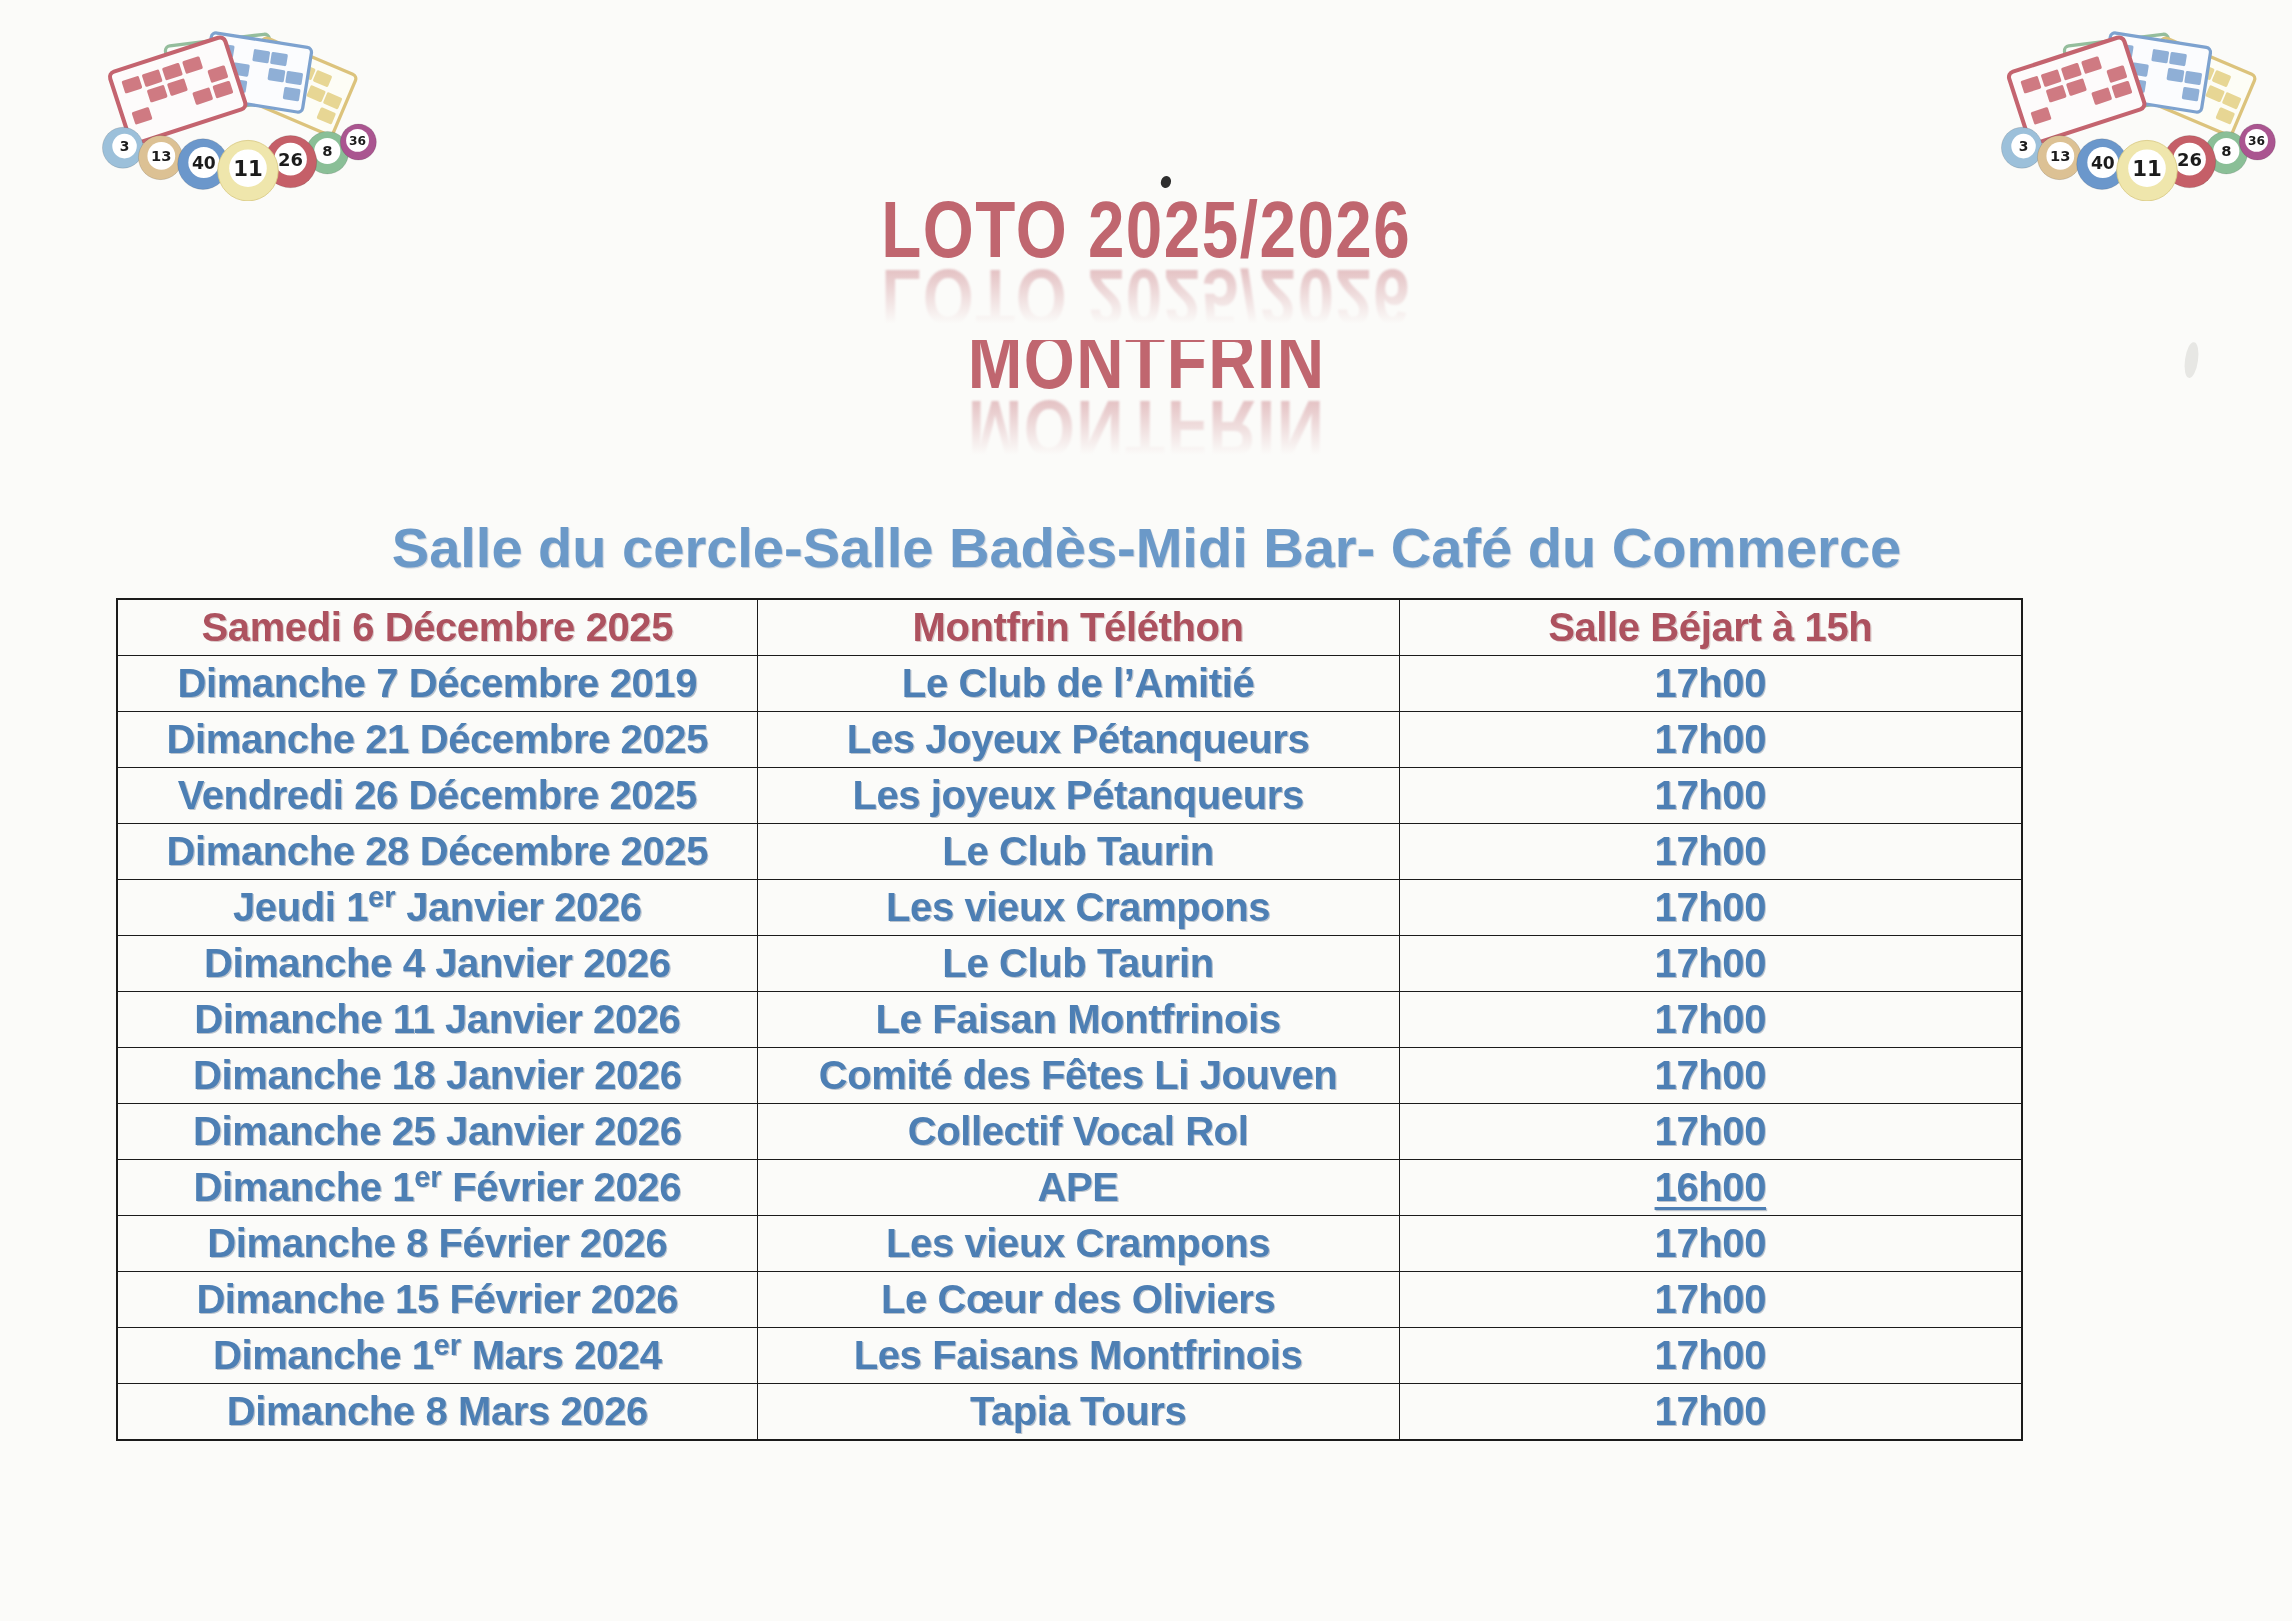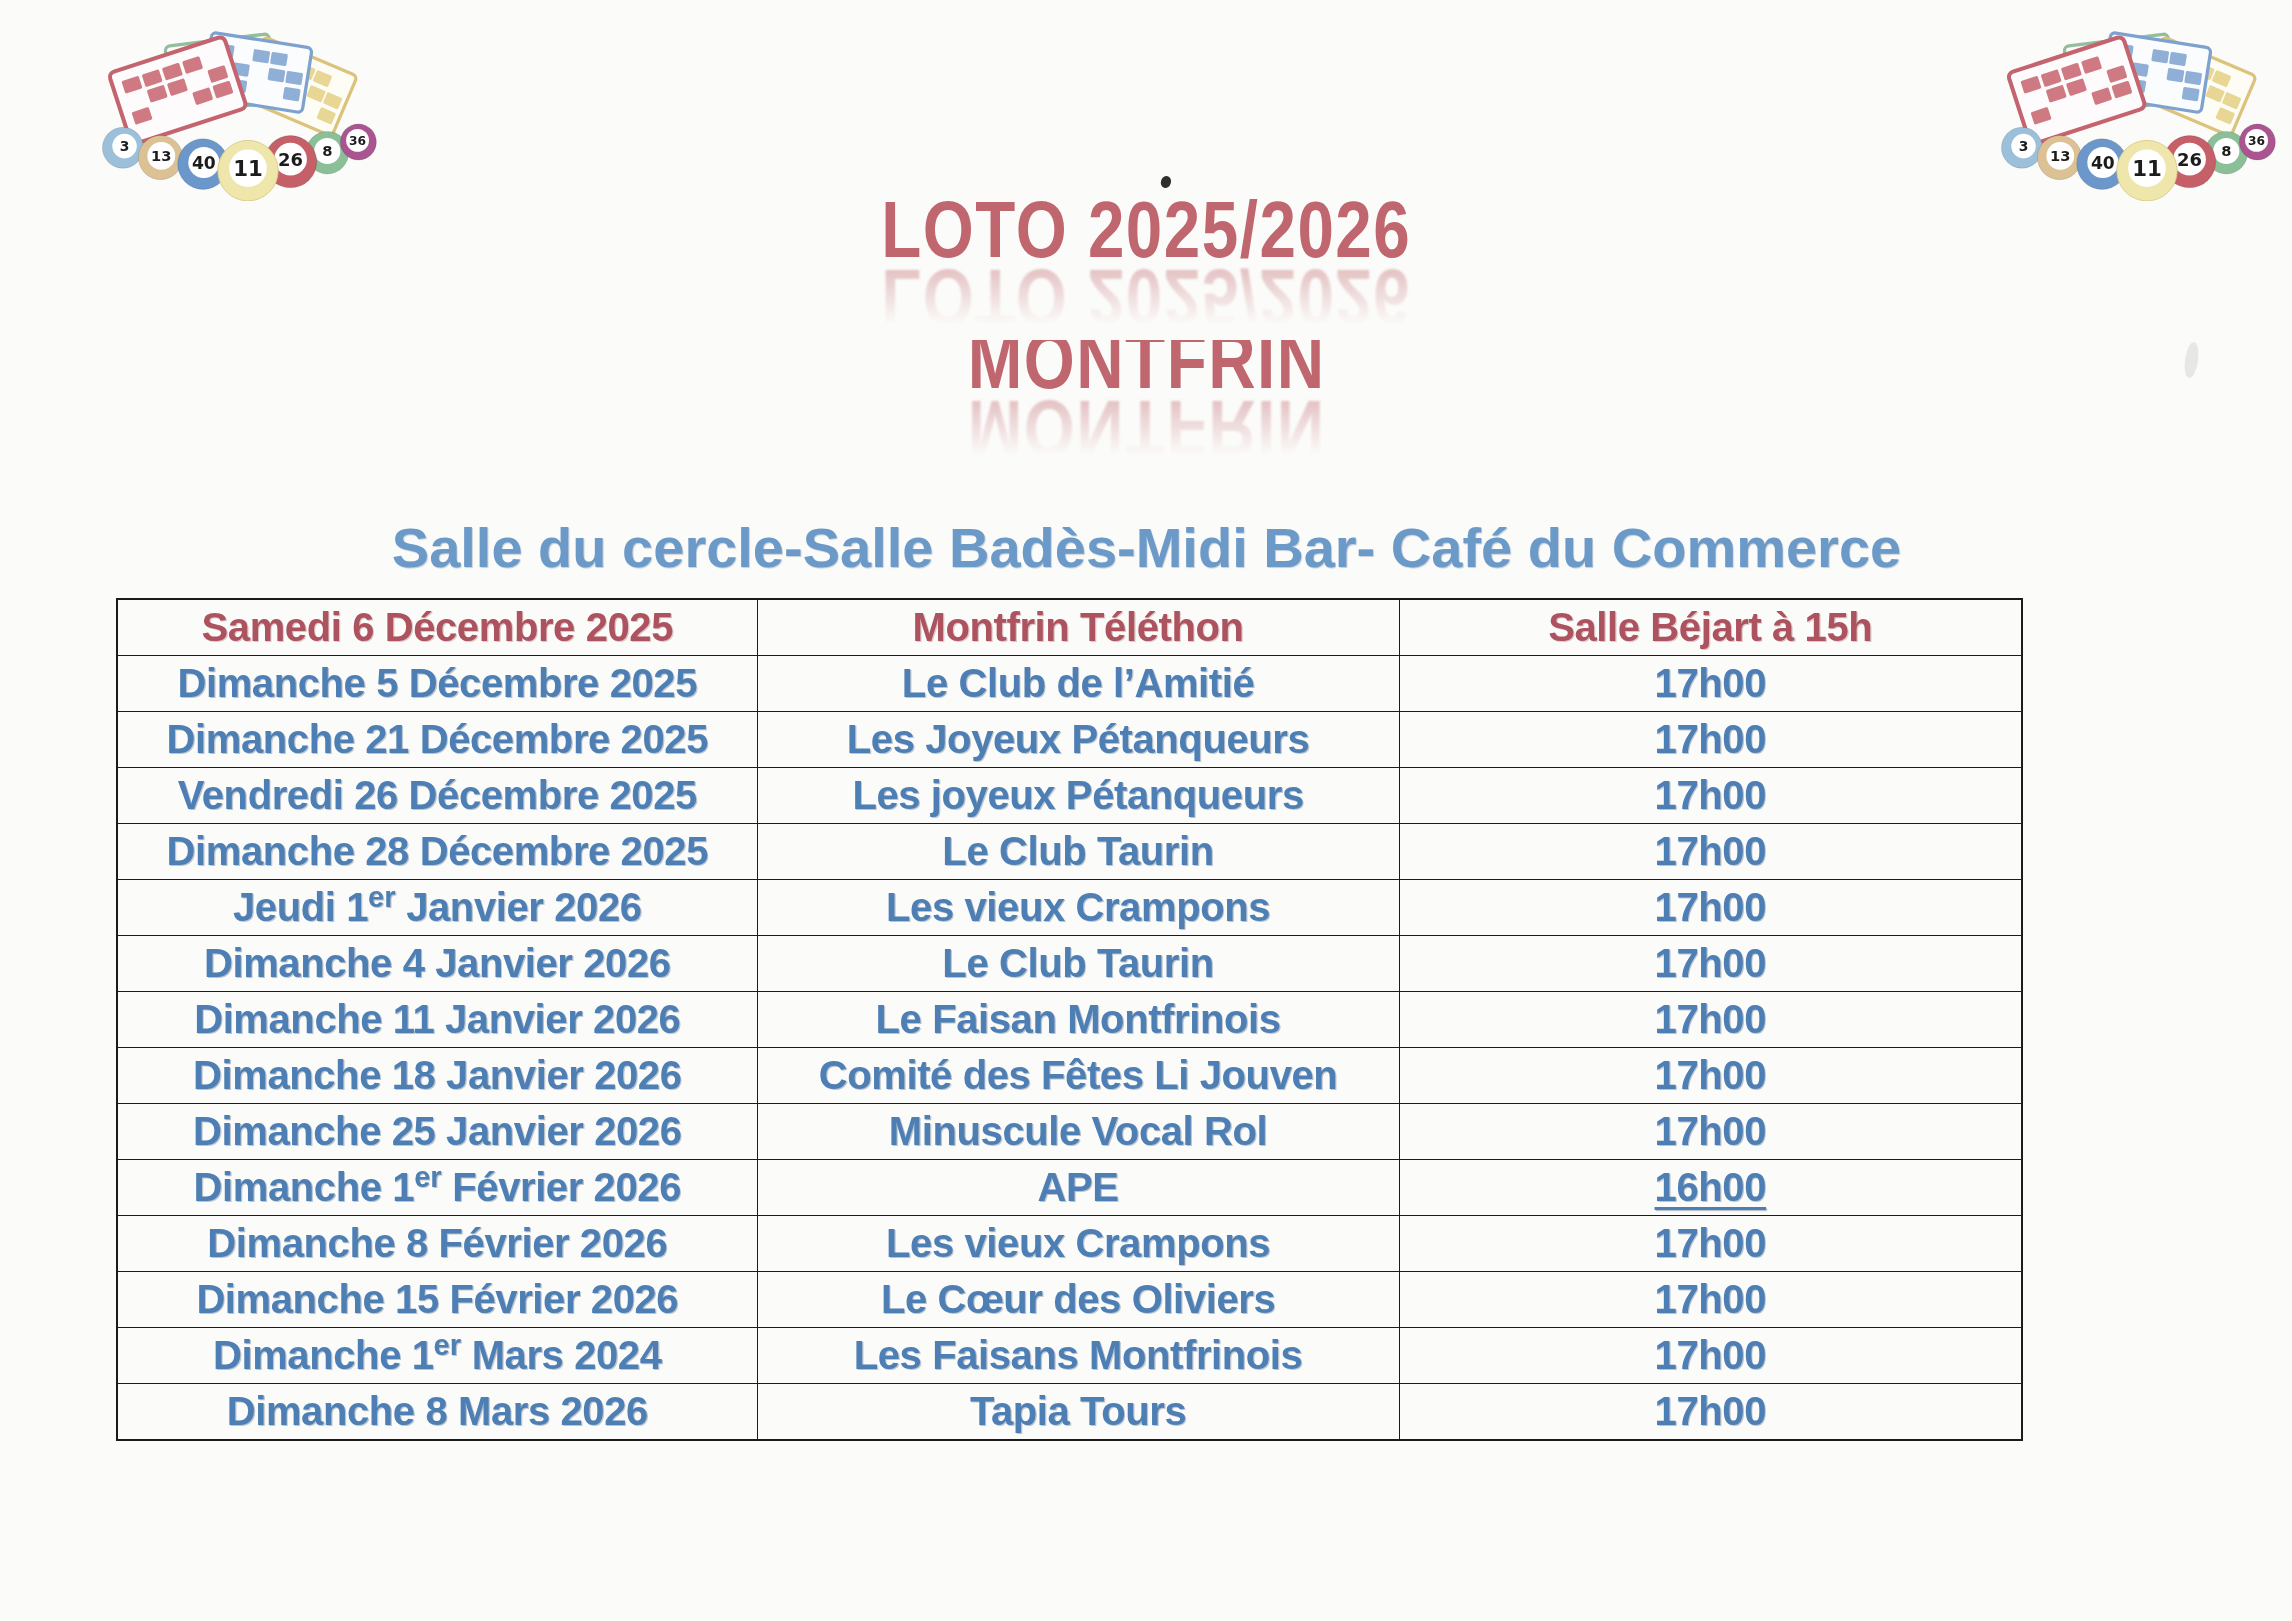--- a/index.html
+++ b/index.html
@@ -272,21 +272,21 @@
     </colgroup>
     <thead>
       <tr>
         <th class="cell">Samedi 6 Décembre 2025</th>
         <th class="cell">Montfrin Téléthon</th>
         <th class="cell">Salle Béjart à 15h</th>
       </tr>
     </thead>
     <tbody>
         <tr>
-      <td class="cell"><span class="d-pre">Dimanche 5 Décembre 2025</span><sup class="d-sup"></sup><span class="d-rest"></span></td>
+      <td class="cell"><span class="d-pre">Dimanche 7 Décembre 2019</span><sup class="d-sup"></sup><span class="d-rest"></span></td>
       <td class="cell">Le Club de l’Amitié</td>
       <td class="cell">17h00</td>
     </tr>
         <tr>
       <td class="cell"><span class="d-pre">Dimanche 21 Décembre 2025</span><sup class="d-sup"></sup><span class="d-rest"></span></td>
       <td class="cell">Les Joyeux Pétanqueurs</td>
       <td class="cell">17h00</td>
     </tr>
         <tr>
       <td class="cell"><span class="d-pre">Vendredi 26 Décembre 2025</span><sup class="d-sup"></sup><span class="d-rest"></span></td>
@@ -313,21 +313,21 @@
       <td class="cell">Le Faisan Montfrinois</td>
       <td class="cell">17h00</td>
     </tr>
         <tr>
       <td class="cell"><span class="d-pre">Dimanche 18 Janvier 2026</span><sup class="d-sup"></sup><span class="d-rest"></span></td>
       <td class="cell">Comité des Fêtes Li Jouven</td>
       <td class="cell">17h00</td>
     </tr>
         <tr>
       <td class="cell"><span class="d-pre">Dimanche 25 Janvier 2026</span><sup class="d-sup"></sup><span class="d-rest"></span></td>
-      <td class="cell">Minuscule Vocal Rol</td>
+      <td class="cell">Collectif Vocal Rol</td>
       <td class="cell">17h00</td>
     </tr>
         <tr>
       <td class="cell"><span class="d-pre">Dimanche 1</span><sup class="d-sup">er</sup><span class="d-rest"> Février 2026</span></td>
       <td class="cell">APE</td>
       <td class="cell u">16h00</td>
     </tr>
         <tr>
       <td class="cell"><span class="d-pre">Dimanche 8 Février 2026</span><sup class="d-sup"></sup><span class="d-rest"></span></td>
       <td class="cell">Les vieux Crampons</td>

